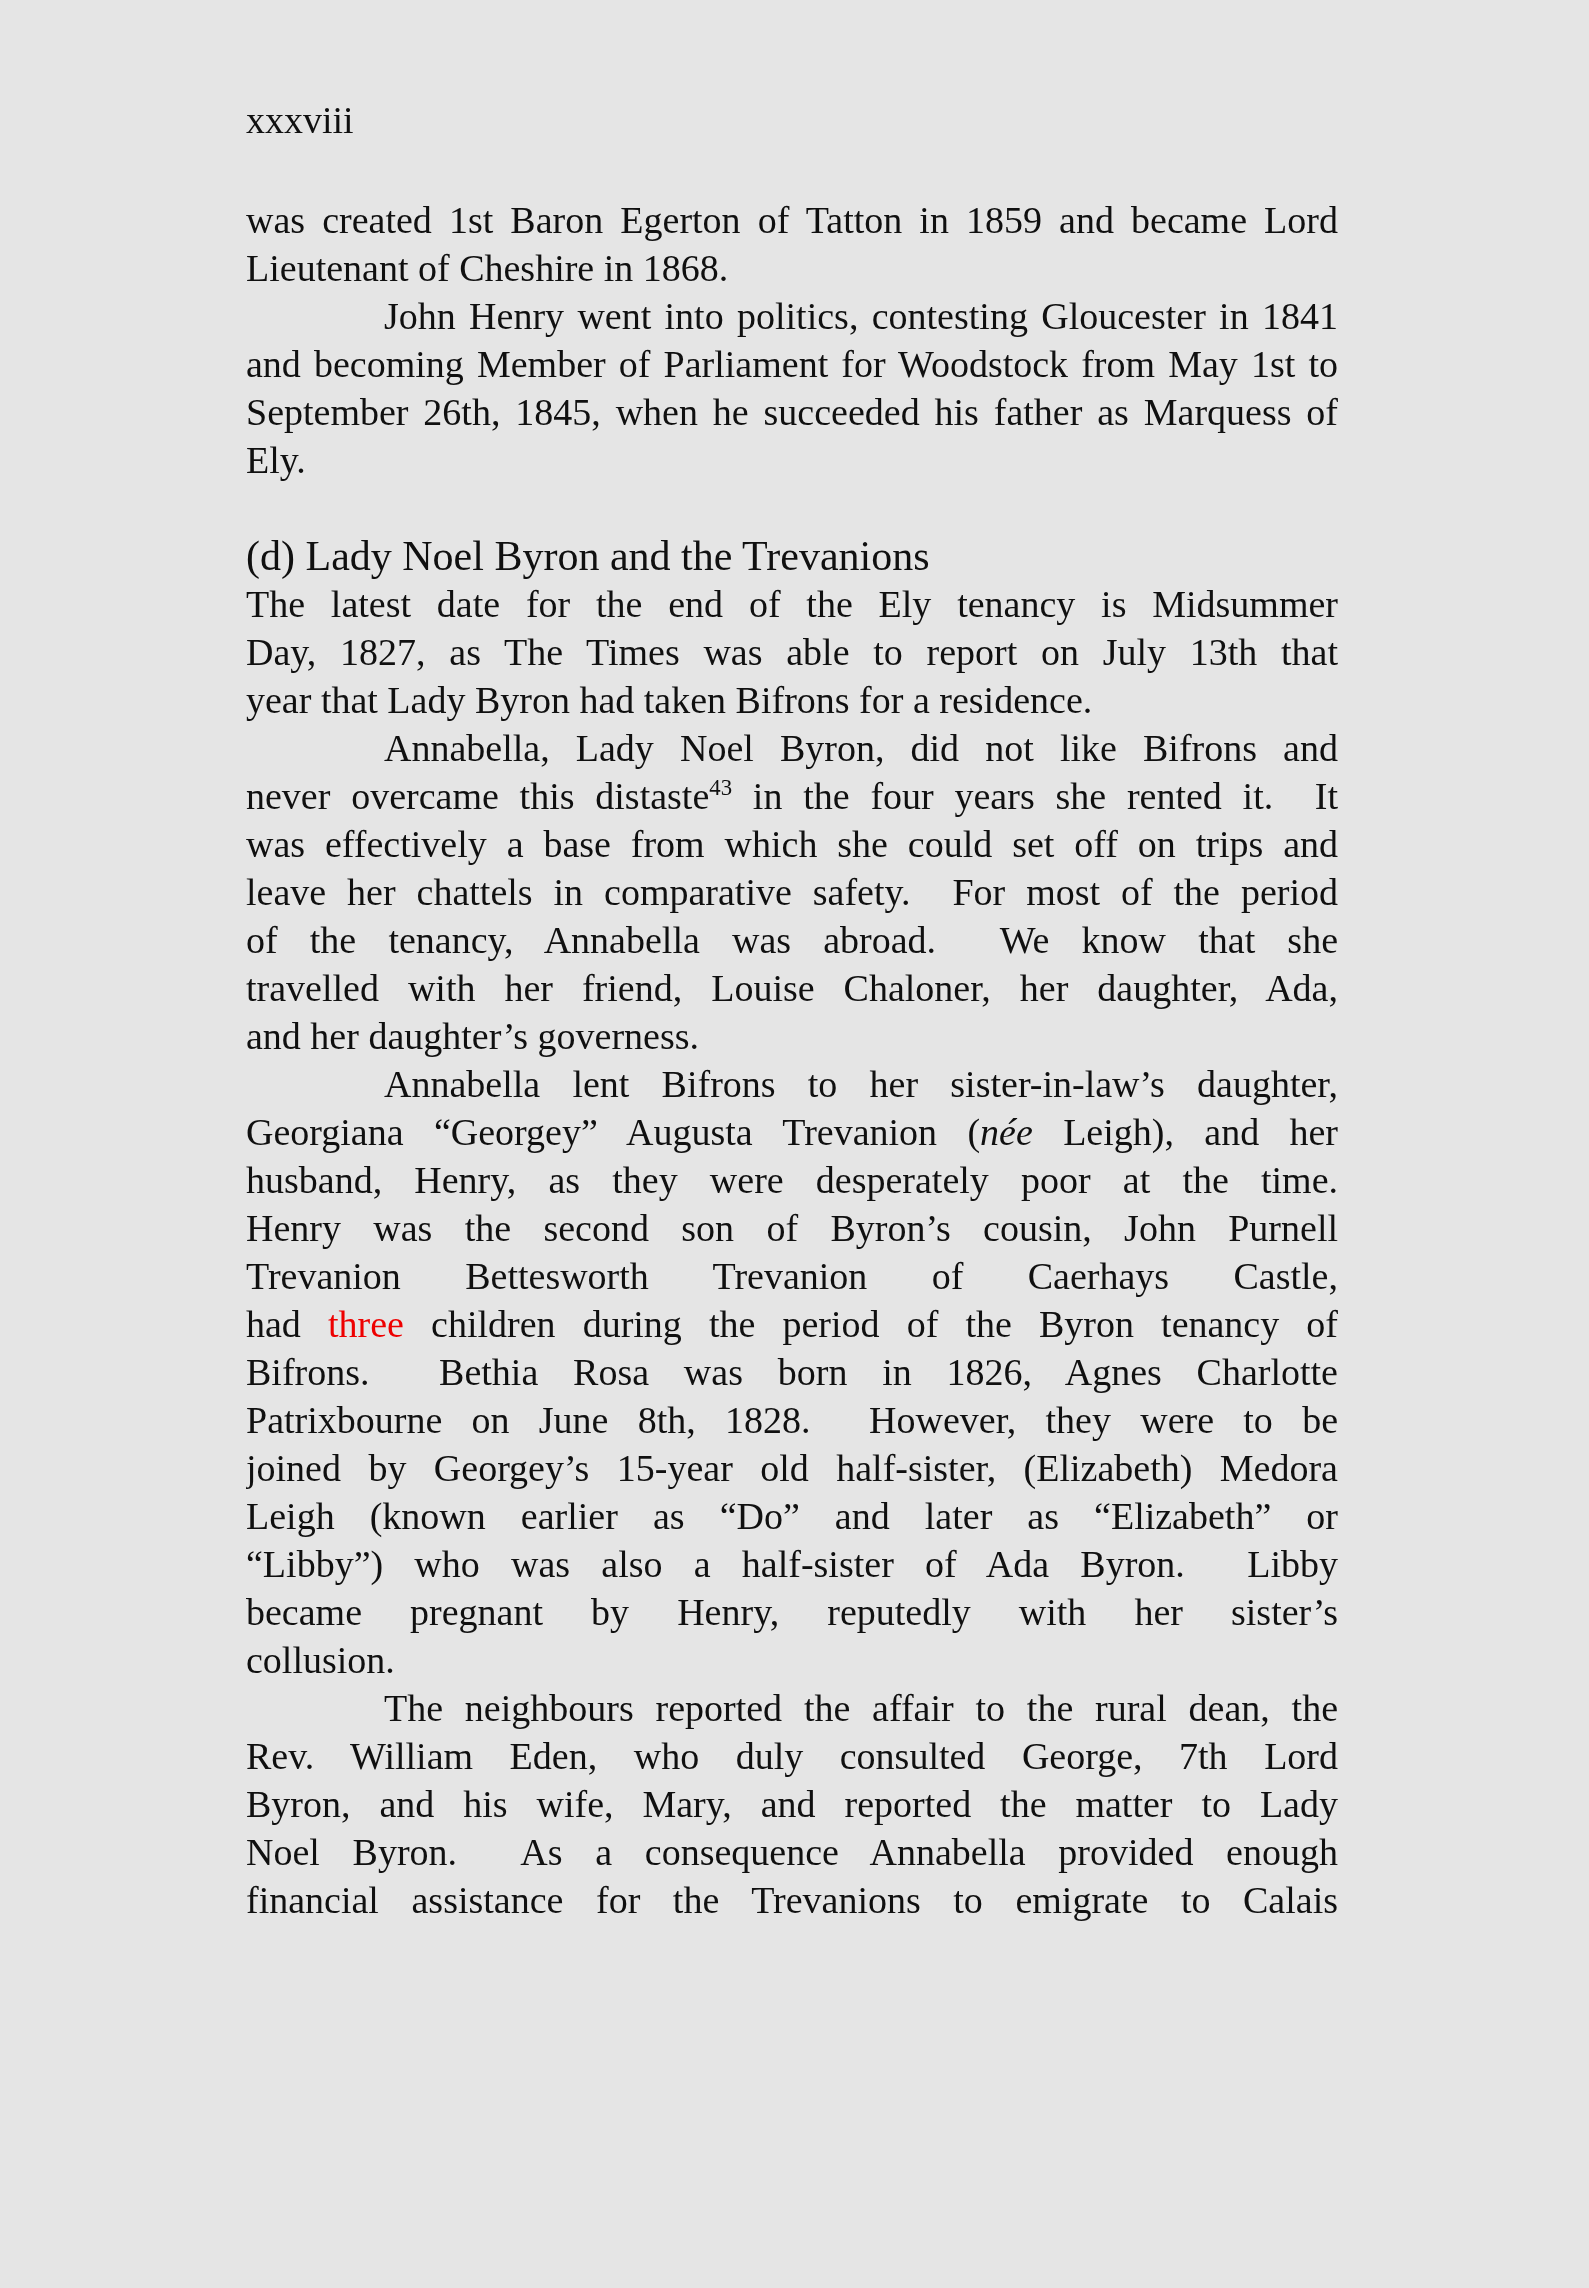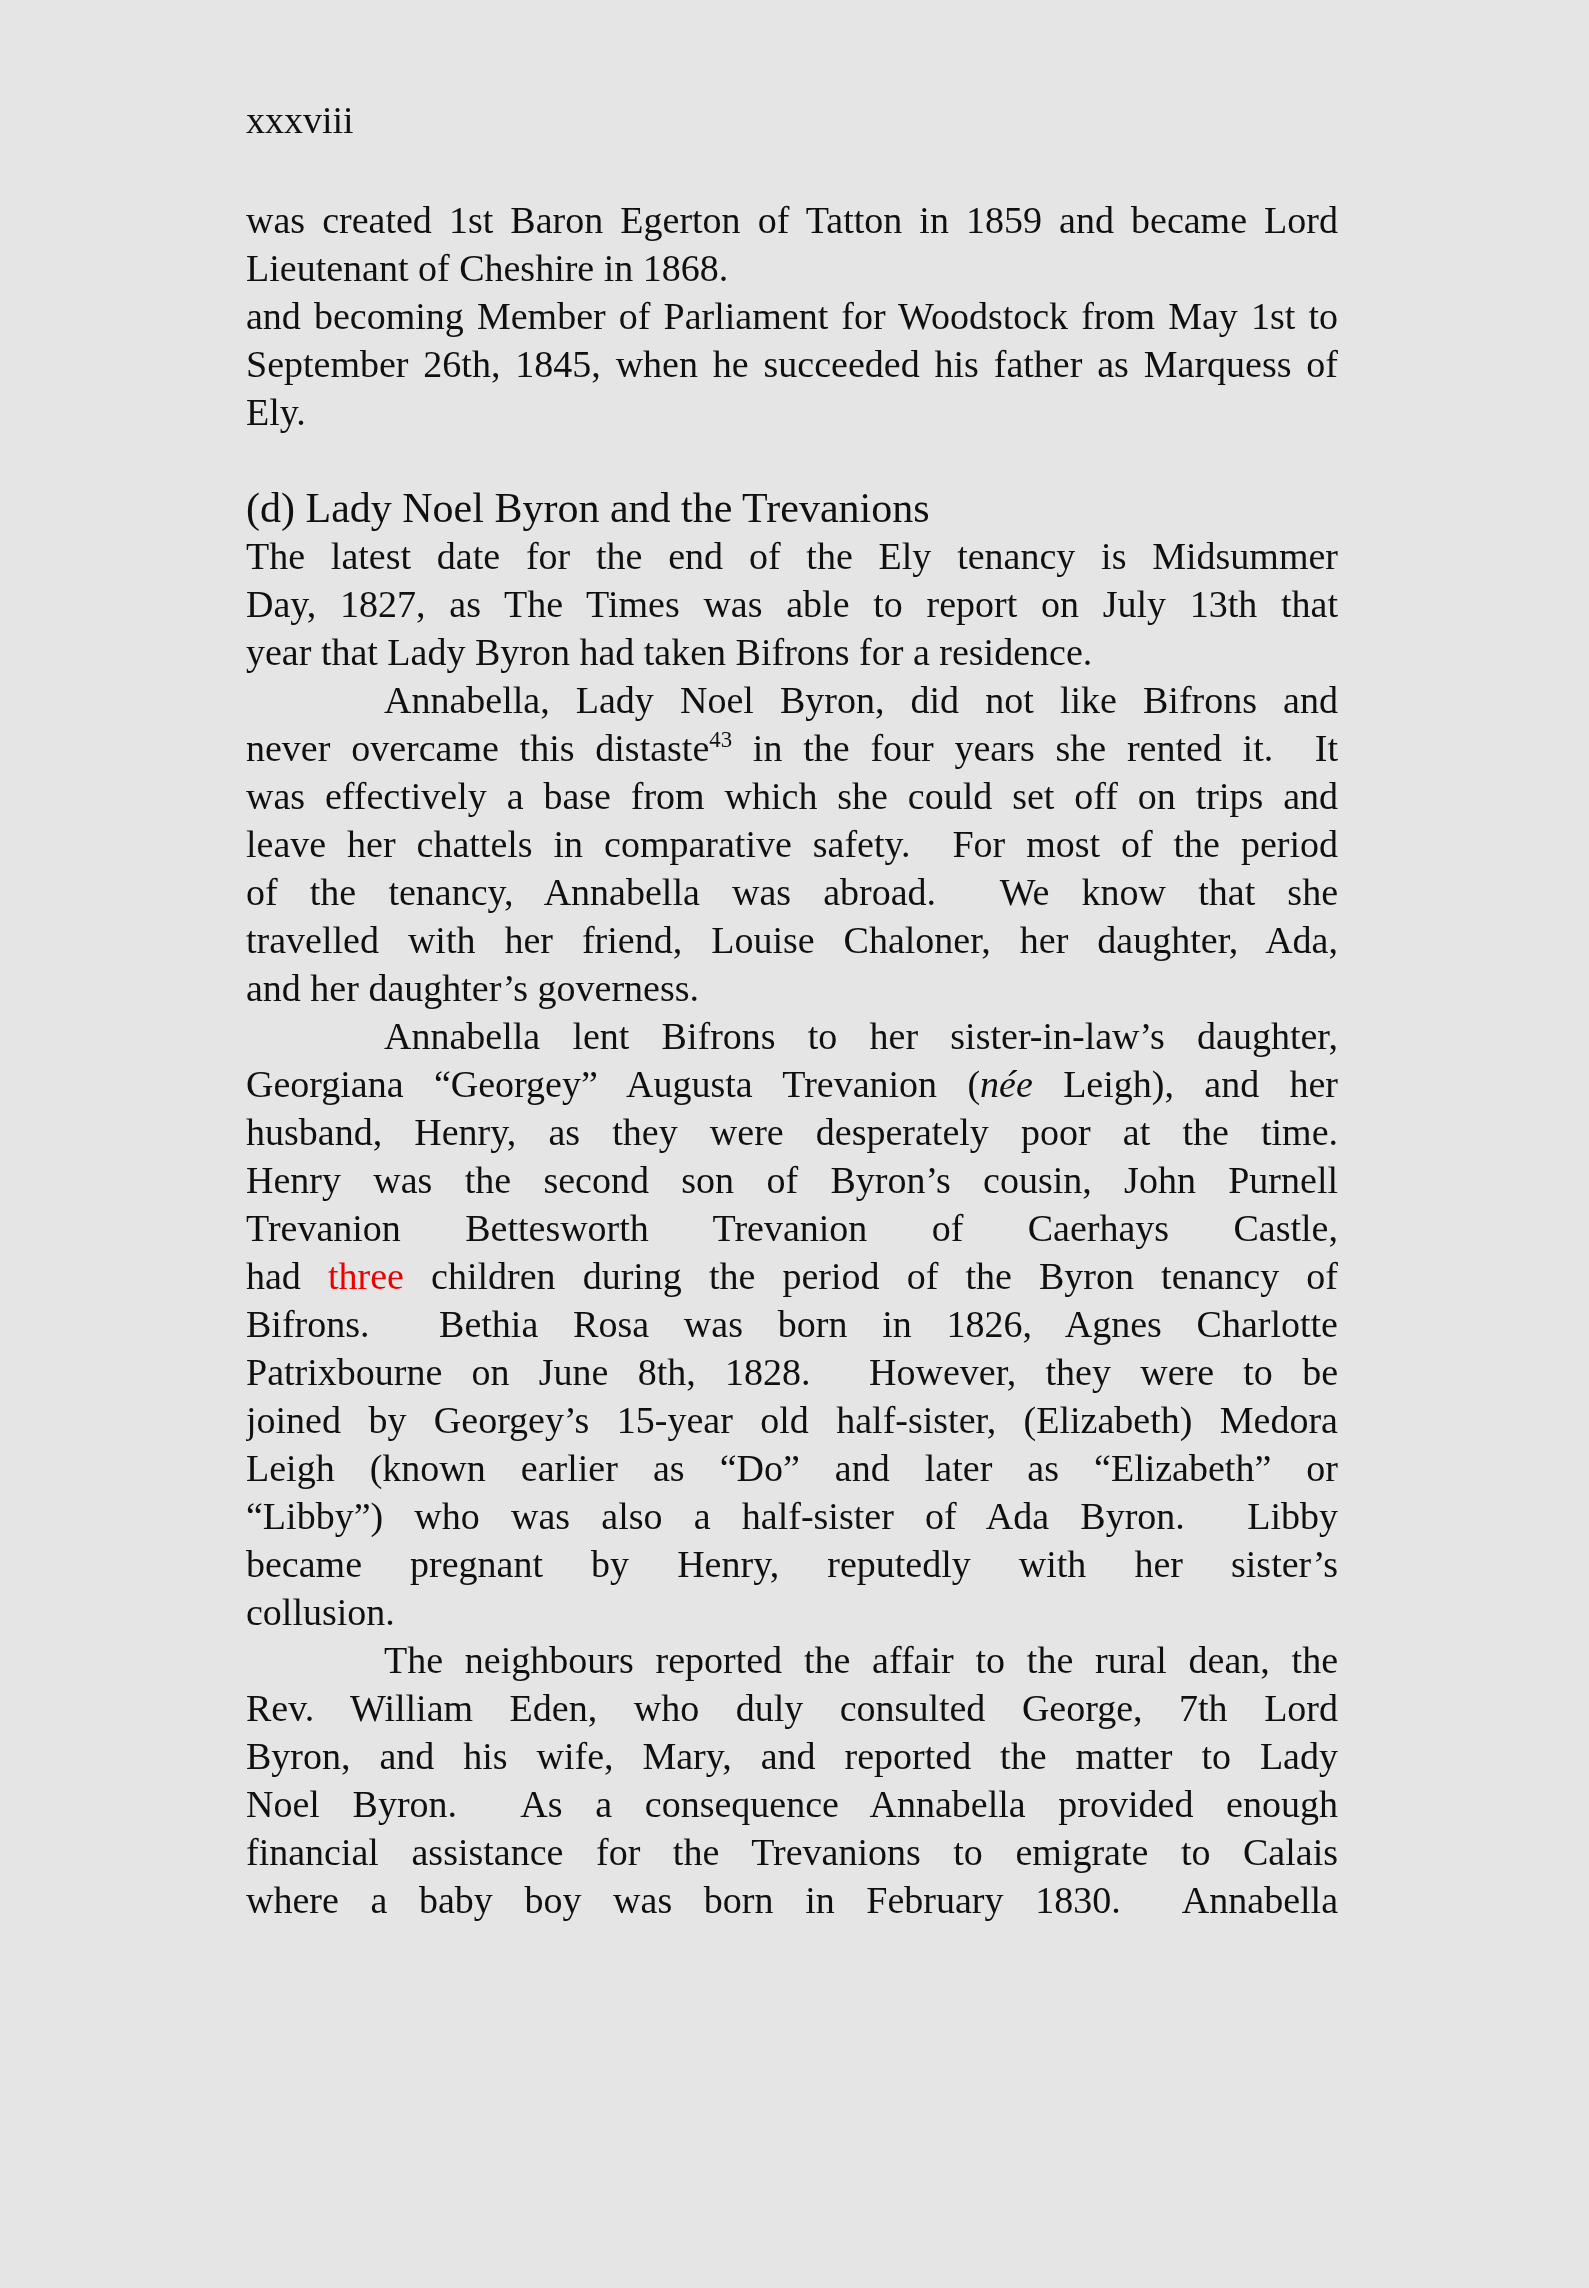--- a/index.html
+++ b/index.html
@@ -44,20 +44,21 @@
   .seg-red { color:#ee0000; }
 </style>
 </head>
 <body>
 
 <div class="page">
   <div class="page-number">xxxviii</div>
   <div class="content">
       <div class="row"><span>was created 1st Baron Egerton of Tatton in 1859 and became Lord</span></div>
       <div class="row noj"><span>Lieutenant of Cheshire in 1868.</span></div>
+      <div class="row indent"><span>John Henry went into politics, contesting Gloucester in 1841</span></div>
       <div class="row"><span>and becoming Member of Parliament for Woodstock from May 1st to</span></div>
       <div class="row"><span>September 26th, 1845, when he succeeded his father as Marquess of</span></div>
       <div class="row noj"><span>Ely.</span></div>
       <div class="row spacer noj"></div>
       <div class="row heading noj"><span>(d) Lady Noel Byron and the Trevanions</span></div>
       <div class="row"><span>The latest date for the end of the Ely tenancy is Midsummer</span></div>
       <div class="row"><span>Day, 1827, as The Times was able to report on July 13th that</span></div>
       <div class="row noj"><span>year that Lady Byron had taken Bifrons for a residence.</span></div>
       <div class="row indent"><span>Annabella, Lady Noel Byron, did not like Bifrons and</span></div>
       <div class="row"><span>never overcame this distaste</span><span class="seg-sup">43</span><span> in the four years she rented it.&nbsp; It</span></div>
@@ -77,16 +78,15 @@
       <div class="row"><span>joined by Georgey’s 15-year old half-sister, (Elizabeth) Medora</span></div>
       <div class="row"><span>Leigh (known earlier as “Do” and later as “Elizabeth” or</span></div>
       <div class="row"><span>“Libby”) who was also a half-sister of Ada Byron.&nbsp; Libby</span></div>
       <div class="row"><span>became pregnant by Henry, reputedly with her sister’s</span></div>
       <div class="row noj"><span>collusion.</span></div>
       <div class="row indent"><span>The neighbours reported the affair to the rural dean, the</span></div>
       <div class="row"><span>Rev. William Eden, who duly consulted George, 7th Lord</span></div>
       <div class="row"><span>Byron, and his wife, Mary, and reported the matter to Lady</span></div>
       <div class="row"><span>Noel Byron.&nbsp; As a consequence Annabella provided enough</span></div>
       <div class="row"><span>financial assistance for the Trevanions to emigrate to Calais</span></div>
-      <div class="row"><span>where a baby boy was born in February 1830.&nbsp; Annabella</span></div>
     </div>
 </div>
 
 
 </body></html>

